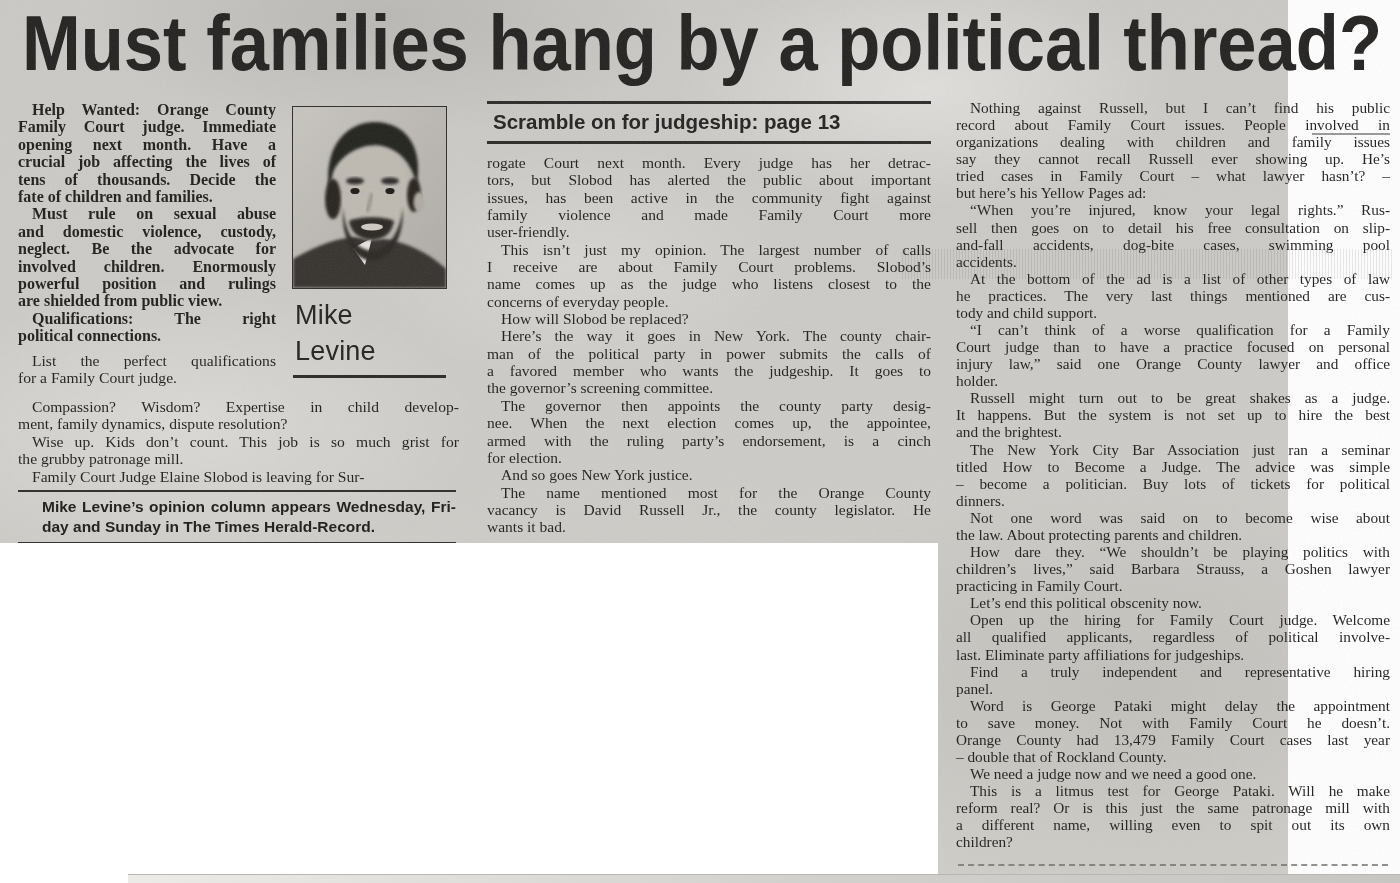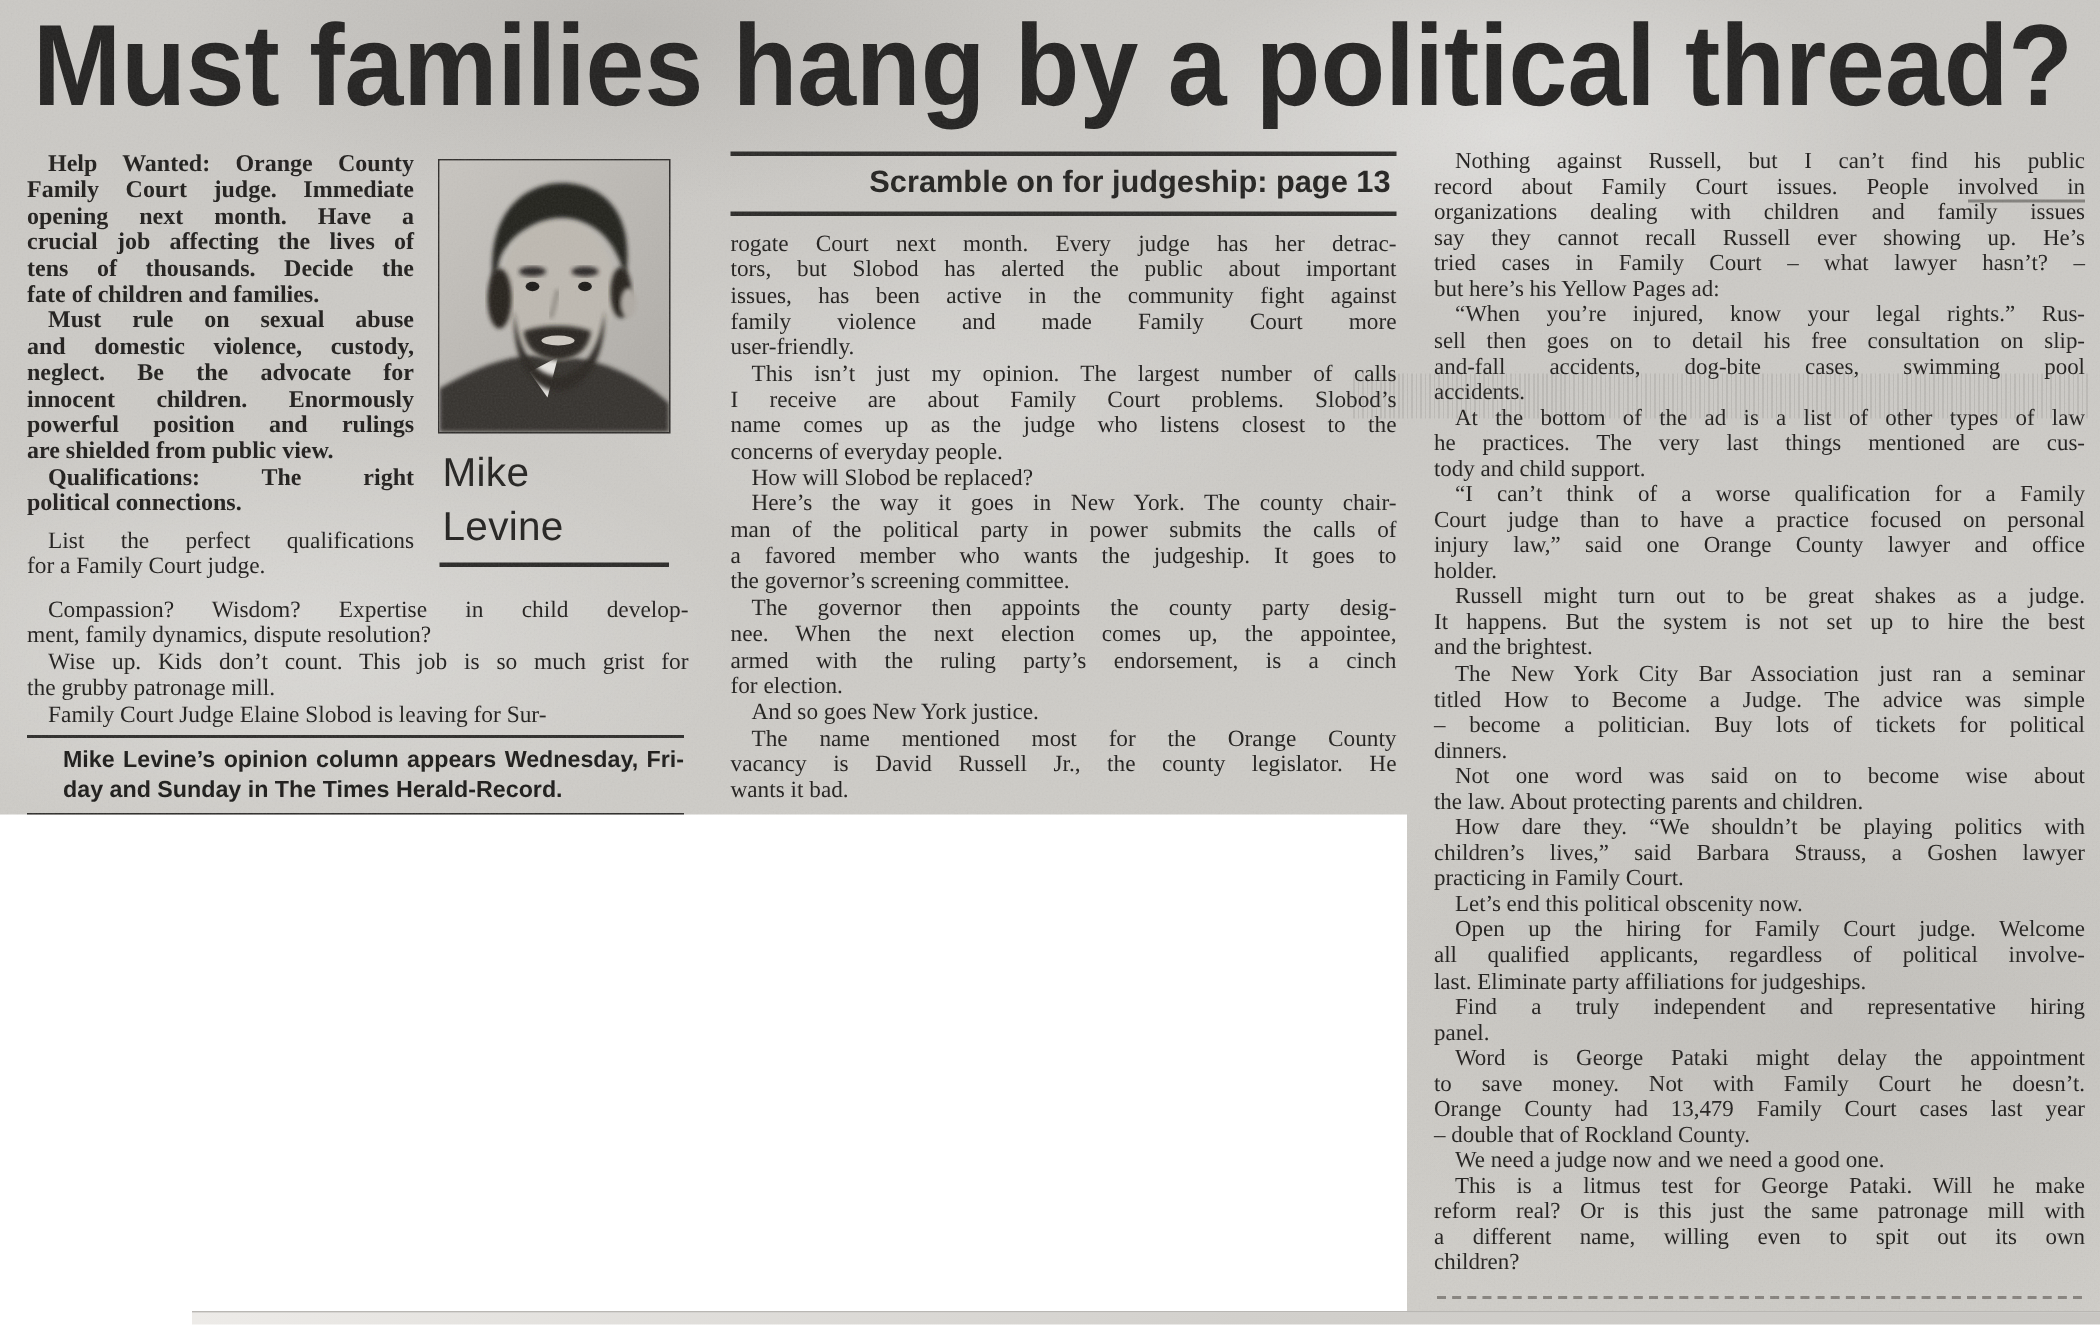--- a/index.html
+++ b/index.html
@@ -1,18 +1,18 @@
 <!DOCTYPE html>
 <html><head>
 <meta charset="utf-8">
 <style>
   html,body{margin:0;padding:0;background:#ffffff;}
   body{width:1400px;height:883px;position:relative;overflow:hidden;
        font-family:"Liberation Serif",serif;}
-  .paper{position:absolute;left:0;top:0;width:1400px;height:883px;
+  .paper{position:absolute;left:0;top:0;width:1288px;height:883px;
     clip-path:polygon(0 0,1400px 0,1400px 875px,938px 875px,938px 543px,0 543px);
     background:
       radial-gradient(420px 200px at 72% 10%, rgba(255,255,255,0.40), transparent 60%),
       radial-gradient(500px 240px at 14% 48%, rgba(255,255,255,0.28), transparent 60%),
       radial-gradient(380px 200px at 45% 30%, rgba(255,255,255,0.20), transparent 60%),
       radial-gradient(600px 340px at 88% 78%, rgba(116,112,107,0.14), transparent 65%),
       radial-gradient(500px 200px at 30% 2%, rgba(110,106,102,0.18), transparent 60%),
       linear-gradient(#cbc9c5,#d0cec9);}
   .noise{position:absolute;inset:0;z-index:60;opacity:0.10;pointer-events:none;}
   .headline{position:absolute;left:0;top:0;z-index:5;}
@@ -20,21 +20,21 @@
   .ln{text-align:justify;text-align-last:justify;}
   .ln.last{text-align-last:left;}
   .ln.first{text-indent:14px;}
   .c1bold{left:18px;top:101px;width:258px;font-size:16px;line-height:17.4px;font-weight:bold;}
   .c1narrow{left:18px;top:352px;width:258px;font-size:15.6px;line-height:17.4px;}
   .c1wide{left:18px;top:398px;width:441px;font-size:15.6px;line-height:17.4px;}
   .c2{left:487px;top:101px;width:444px;}
   .c2 .body{margin-top:10px;font-size:15.5px;line-height:17.35px;}
   .kicker{border-top:3px solid #2b2a28;border-bottom:3px solid #2b2a28;
     padding:6px 4px 7px 6px;font-family:"Liberation Sans",sans-serif;
-    font-weight:bold;font-size:20.5px;color:#232220;text-align:right;}
+    font-weight:bold;font-size:20.5px;color:#232220;}
   .c3{left:956px;top:99px;width:434px;font-size:15.3px;line-height:17.08px;}
   .photo{position:absolute;left:292px;top:106px;width:155px;height:183px;
     border:1px solid #2e2c2a;box-sizing:border-box;z-index:5;background:#bdbab5;}
   .byline{position:absolute;left:295px;top:297px;z-index:5;
     font-family:"Liberation Sans",sans-serif;font-weight:normal;
     font-size:27px;line-height:36px;color:#232220;letter-spacing:0.2px;}
   .byline-rule{position:absolute;left:293px;top:375px;width:153px;height:3px;
     background:#2a2927;z-index:5;}
   .footnote{left:18px;top:490px;width:438px;font-family:"Liberation Sans",sans-serif;
     font-weight:bold;font-size:15.5px;line-height:19.5px;color:#1c1b19;}
@@ -66,21 +66,21 @@
         <div class="ln">Family Court judge. Immediate</div>
         <div class="ln">opening next month. Have a</div>
         <div class="ln">crucial job affecting the lives of</div>
         <div class="ln">tens of thousands. Decide the</div>
         <div class="ln last">fate of children and families.</div>
       </div>
       <div class="para">
         <div class="ln first">Must rule on sexual abuse</div>
         <div class="ln">and domestic violence, custody,</div>
         <div class="ln">neglect. Be the advocate for</div>
-        <div class="ln">innocent children. Enormously</div>
+        <div class="ln">involved children. Enormously</div>
         <div class="ln">powerful position and rulings</div>
         <div class="ln last">are shielded from public view.</div>
       </div>
       <div class="para">
         <div class="ln first">Qualifications: The right</div>
         <div class="ln last">political connections.</div>
       </div>
     </div>
   <div class="col c1narrow">
       <div class="para">

